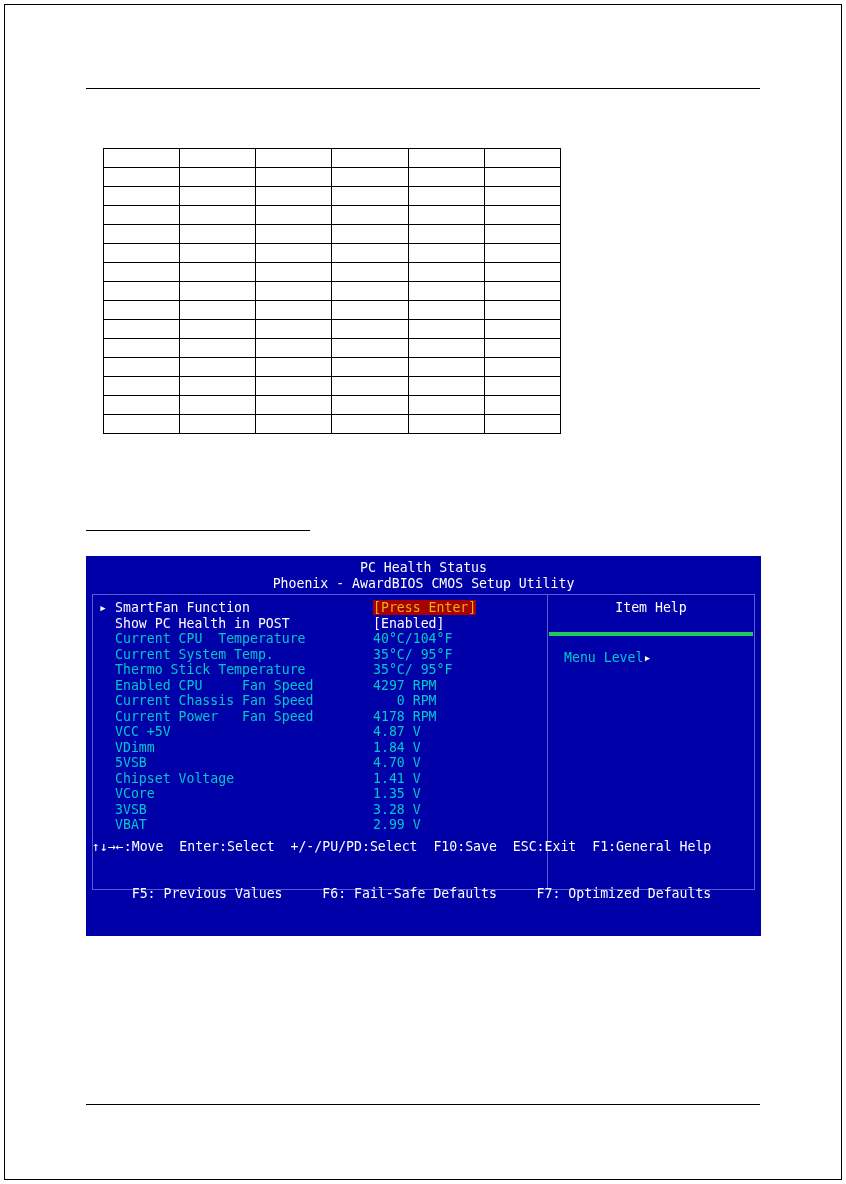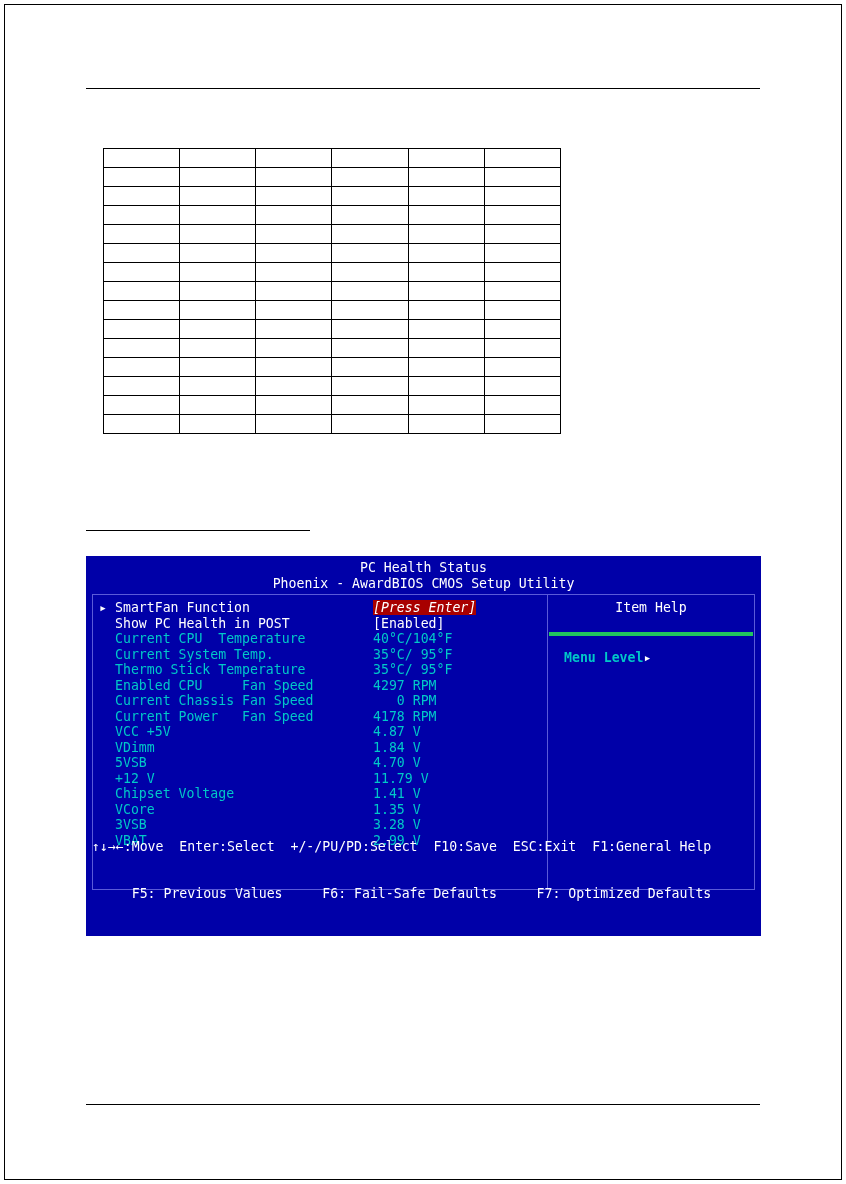--- a/index.html
+++ b/index.html
@@ -113,41 +113,39 @@
     color: #ffffff;
     border-bottom: 4px solid #22c55e;
     padding-bottom: 16px;
     margin: 0 1px;
   }
   .help-level {
     color: #00c8c8;
     margin-top: 14px;
     padding-left: 16px;
     white-space: pre;
-    font-weight: bold;
   }
   .help-level .arrow { color: #ffffff; }
 
   .item-row {
     display: flex;
     white-space: pre;
     height: 15.5px;
   }
   .item-label { color: #00c8c8; }
   .item-label.bright { color: #ffffff; }
   .item-value { color: #ffffff; }
   .item-value.cyan { color: #00c8c8; }
 
   .lbl-col { width: 258px; display: inline-block; white-space: pre; }
   .val-col { display: inline-block; white-space: pre; }
 
   .sel {
     background: #a80000;
-    color: #ffffff;
-    font-style: italic;
+    color: #eab308;
   }
 
   .bios-footer {
     position: absolute;
     left: 6px;
     bottom: 4px;
     width: 663px;
     color: #ffffff;
     white-space: pre;
     line-height: 15.5px;
@@ -300,21 +298,20 @@
           <div class="item-row"><span style="display: inline-block; width: 16px; color: rgb(255, 255, 255);"> </span><span class="lbl-col item-label bright">Show PC Health in POST</span><span class="val-col item-value">[Enabled]</span></div>
           <div class="item-row"><span style="display: inline-block; width: 16px; color: rgb(255, 255, 255);"> </span><span class="lbl-col item-label">Current CPU  Temperature</span><span class="val-col item-value cyan">40°C/104°F</span></div>
           <div class="item-row"><span style="display: inline-block; width: 16px; color: rgb(255, 255, 255);"> </span><span class="lbl-col item-label">Current System Temp.</span><span class="val-col item-value cyan">35°C/ 95°F</span></div>
           <div class="item-row"><span style="display: inline-block; width: 16px; color: rgb(255, 255, 255);"> </span><span class="lbl-col item-label">Thermo Stick Temperature</span><span class="val-col item-value cyan">35°C/ 95°F</span></div>
           <div class="item-row"><span style="display: inline-block; width: 16px; color: rgb(255, 255, 255);"> </span><span class="lbl-col item-label">Enabled CPU     Fan Speed</span><span class="val-col item-value cyan">4297 RPM</span></div>
           <div class="item-row"><span style="display: inline-block; width: 16px; color: rgb(255, 255, 255);"> </span><span class="lbl-col item-label">Current Chassis Fan Speed</span><span class="val-col item-value cyan">   0 RPM</span></div>
           <div class="item-row"><span style="display: inline-block; width: 16px; color: rgb(255, 255, 255);"> </span><span class="lbl-col item-label">Current Power   Fan Speed</span><span class="val-col item-value cyan">4178 RPM</span></div>
           <div class="item-row"><span style="display: inline-block; width: 16px; color: rgb(255, 255, 255);"> </span><span class="lbl-col item-label">VCC +5V</span><span class="val-col item-value cyan">4.87 V</span></div>
           <div class="item-row"><span style="display: inline-block; width: 16px; color: rgb(255, 255, 255);"> </span><span class="lbl-col item-label">VDimm</span><span class="val-col item-value cyan">1.84 V</span></div>
           <div class="item-row"><span style="display: inline-block; width: 16px; color: rgb(255, 255, 255);"> </span><span class="lbl-col item-label">5VSB</span><span class="val-col item-value cyan">4.70 V</span></div>
-          <div class="item-row"><span style="display: inline-block; width: 16px; color: rgb(255, 255, 255);"> </span><span class="lbl-col item-label">+12 V</span><span class="val-col item-value cyan">11.79 V</span></div>
           <div class="item-row"><span style="display: inline-block; width: 16px; color: rgb(255, 255, 255);"> </span><span class="lbl-col item-label">Chipset Voltage</span><span class="val-col item-value cyan">1.41 V</span></div>
           <div class="item-row"><span style="display: inline-block; width: 16px; color: rgb(255, 255, 255);"> </span><span class="lbl-col item-label">VCore</span><span class="val-col item-value cyan">1.35 V</span></div>
           <div class="item-row"><span style="display: inline-block; width: 16px; color: rgb(255, 255, 255);"> </span><span class="lbl-col item-label">3VSB</span><span class="val-col item-value cyan">3.28 V</span></div>
           <div class="item-row"><span style="display: inline-block; width: 16px; color: rgb(255, 255, 255);"> </span><span class="lbl-col item-label">VBAT</span><span class="val-col item-value cyan">2.99 V</span></div>
         </div>
     </div>
     <div class="bios-right">
       <div class="help-title">Item Help</div>
       <div class="help-level"><span>Menu Level</span><span class="arrow">▸</span></div>
     </div>

